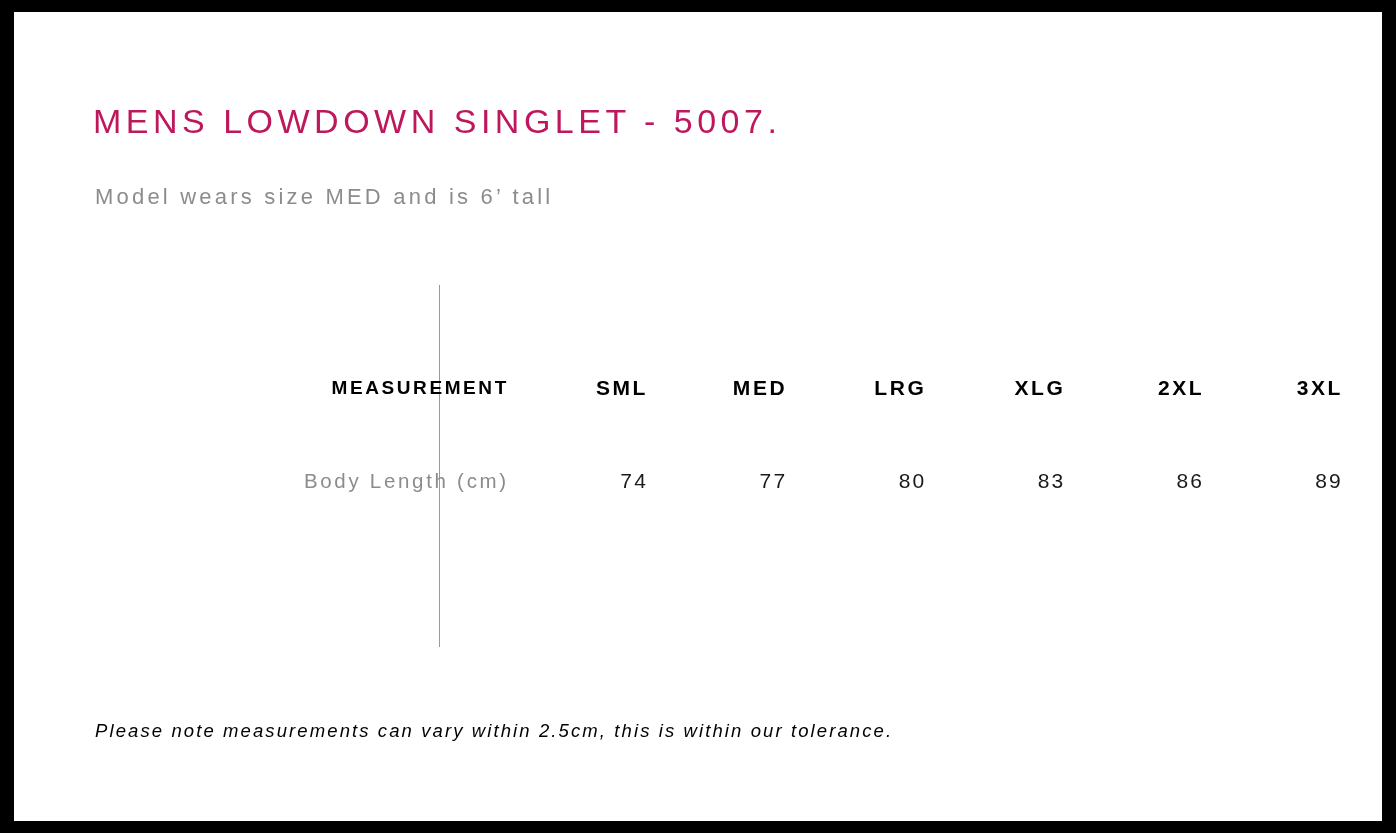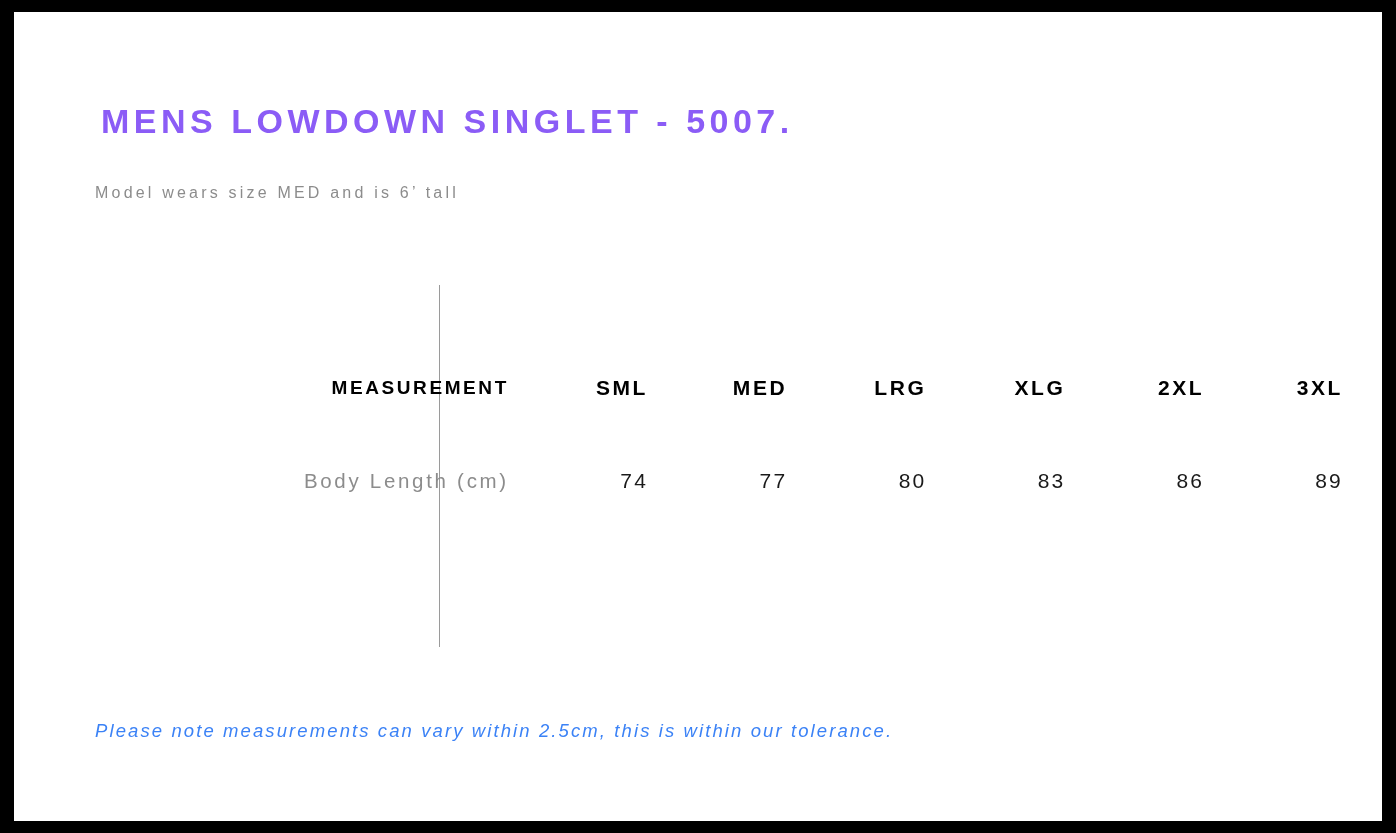--- a/index.html
+++ b/index.html
@@ -24,33 +24,33 @@
   }
   .content {
     position: absolute;
     left: 79px;
     top: 0;
     width: 1250px;
     height: 100%;
   }
   .title {
     position: absolute;
-    left: 8px;
+    left: 0;
     top: 90px;
     font-size: 34px;
-    font-weight: bold;
+    font-weight: normal;
     letter-spacing: 4.5px;
-    color: #8b5cf6;
+    color: #be185d;
     white-space: nowrap;
   }
   .subtitle {
     position: absolute;
     left: 2px;
     top: 172px;
-    font-size: 16px;
+    font-size: 22px;
     letter-spacing: 3.2px;
     color: #8c8c8c;
     white-space: nowrap;
   }
   .vrule {
     position: absolute;
     left: 346px;
     top: 273px;
     width: 1px;
     height: 362px;
@@ -103,21 +103,21 @@
     letter-spacing: 2.2px;
     color: #1a1a1a;
   }
   .footnote {
     position: absolute;
     left: 2px;
     top: 708px;
     font-size: 18.5px;
     font-style: italic;
     letter-spacing: 2.1px;
-    color: #3b82f6;
+    color: #000000;
     white-space: nowrap;
   }
 </style>
 </head>
 <body>
 
 <div class="page">
   <div class="content">
 
     <div class="title">MENS LOWDOWN SINGLET - 5007.</div>

